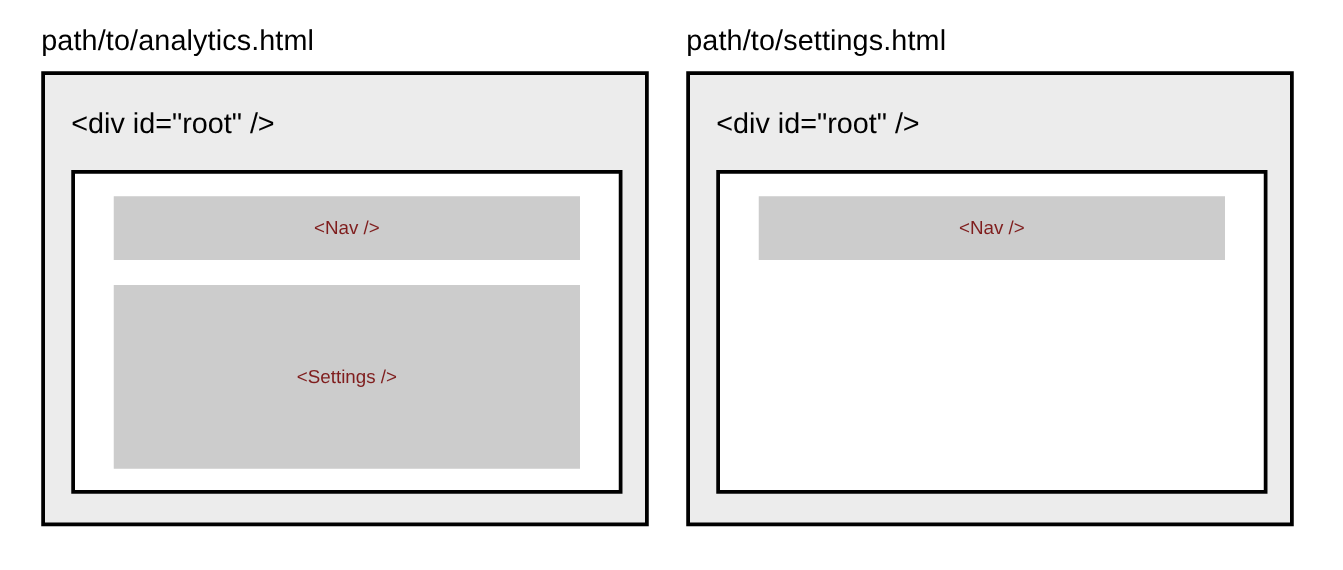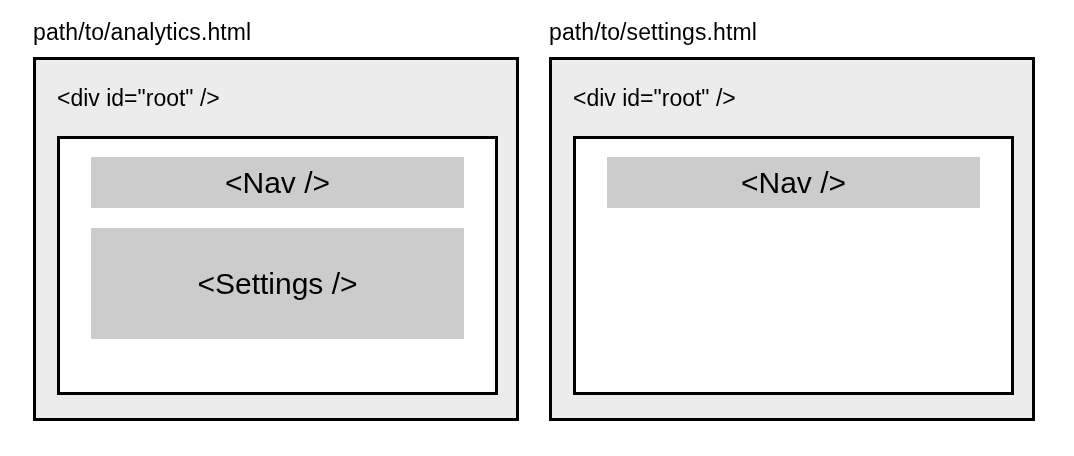--- a/index.html
+++ b/index.html
@@ -82,33 +82,33 @@
     position: absolute;
     left: 31px;
     right: 31px;
     background: #cccccc;
     display: flex;
     align-items: center;
     justify-content: center;
     text-align: center;
   }
   .component-block .component-label {
-    font-size: 30px;
+    font-size: 15px;
     line-height: 28px;
     white-space: nowrap;
-    color: #000000;
+    color: #7f1d1d;
   }
 
   .block-nav {
     top: 18px;
     height: 51px;
   }
   .block-page {
     top: 89px;
-    height: 111px;
+    height: 147px;
   }
 </style>
 </head>
 <body>
 
 <div class="canvas">
 
   <div class="panel panel-left">
 
     <div class="file-label">path/to/analytics.html</div>

